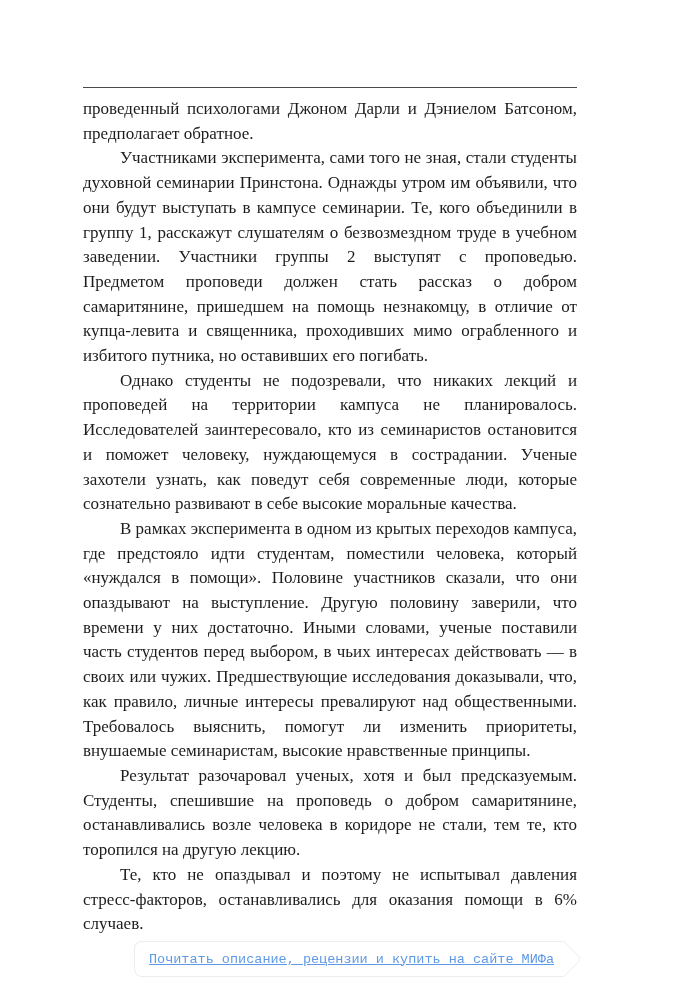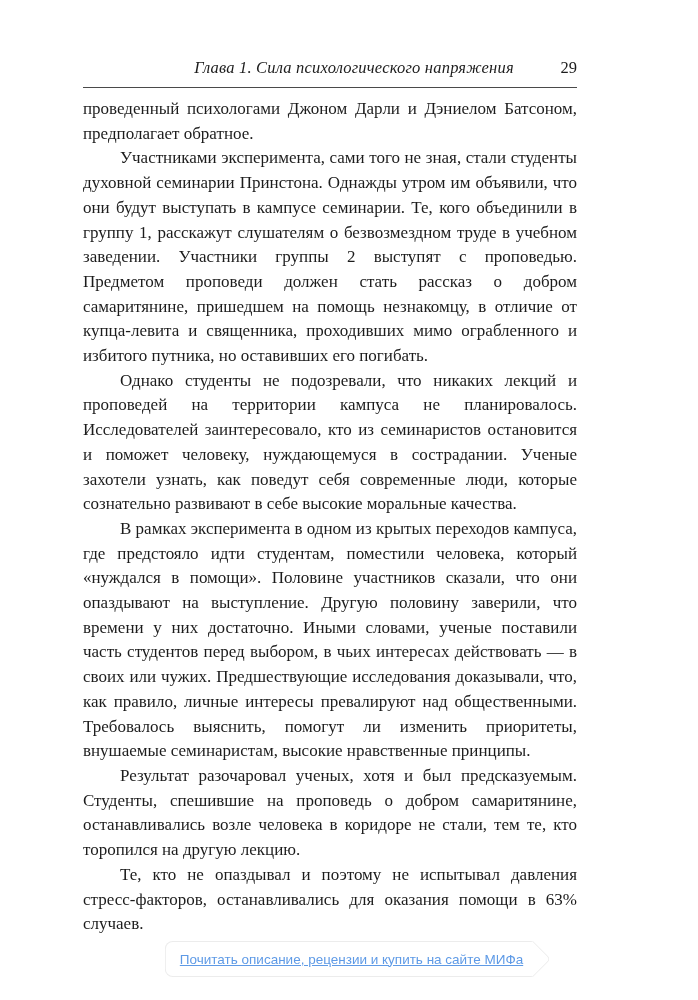--- a/index.html
+++ b/index.html
@@ -84,47 +84,43 @@
     height: 25px;
     transform: translateY(-50%) rotate(45deg);
     border-top: 1px solid var(--footer_border, #ececec);
     border-right: 1px solid var(--footer_border, #ececec);
     border-radius: 0 5px 0 0;
     background: #ffffff;
   }
   .footer-link {
     position: relative;
     z-index: 1;
-    font-family: Liberation Sans, sans-serif;
+    font-family: Liberation Mono, monospace;
     font-size: 13.5px;
     color: var(--link, #5e9ae6);
     text-decoration: underline;
     white-space: nowrap;
     cursor: pointer;
   }
 </style>
 </head>
 <body>
 
 <div class="page">
 
-  <header class="page-header">
-    <span class="chapter-title">Глава 1. Сила психологического напряжения</span>
-    <span class="page-number">29</span>
-  </header>
 
   <div class="header-rule"></div>
 
   <main class="content" id="paragraphs">
       <p class="para">проведенный психологами Джоном Дарли и Дэниелом Батсоном, предполагает обратное.</p>
       <p class="para indent">Участниками эксперимента, сами того не зная, стали студенты духовной семинарии Принстона. Однажды утром им объявили, что они будут выступать в кампусе семинарии. Те, кого объединили в группу 1, расскажут слушателям о безвозмездном труде в учебном заведении. Участники группы 2 выступят с проповедью. Предметом проповеди должен стать рассказ о добром самаритянине, пришедшем на помощь незнакомцу, в отличие от купца-левита и священника, проходивших мимо ограбленного и избитого путника, но оставивших его погибать.</p>
       <p class="para indent">Однако студенты не подозревали, что никаких лекций и проповедей на территории кампуса не планировалось. Исследователей заинтересовало, кто из семинаристов остановится и поможет человеку, нуждающемуся в сострадании. Ученые захотели узнать, как поведут себя современные люди, которые сознательно развивают в себе высокие моральные качества.</p>
       <p class="para indent">В рамках эксперимента в одном из крытых переходов кампуса, где предстояло идти студентам, поместили человека, который «нуждался в помощи». Половине участников сказали, что они опаздывают на выступление. Другую половину заверили, что времени у них достаточно. Иными словами, ученые поставили часть студентов перед выбором, в чьих интересах действовать — в своих или чужих. Предшествующие исследования доказывали, что, как правило, личные интересы превалируют над общественными. Требовалось выяснить, помогут ли изменить приоритеты, внушаемые семинаристам, высокие нравственные принципы.</p>
       <p class="para indent">Результат разочаровал ученых, хотя и был предсказуемым. Студенты, спешившие на проповедь о добром самаритянине, останавливались возле человека в коридоре не стали, тем те, кто торопился на другую лекцию.</p>
-      <p class="para indent">Те, кто не опаздывал и поэтому не испытывал давления стресс-факторов, останавливались для оказания помощи в 63% случаев.</p>
+      <p class="para indent">Те, кто не опаздывал и поэтому не испытывал давления стресс-факторов, останавливались для оказания помощи в 6% случаев.</p>
     </main>
 
   <div class="footer-btn">
     <a class="footer-link">Почитать описание, рецензии и купить на сайте МИФа</a>
     <span class="btn-arrow"></span>
   </div>
 
 </div>
 
 </body></html>

